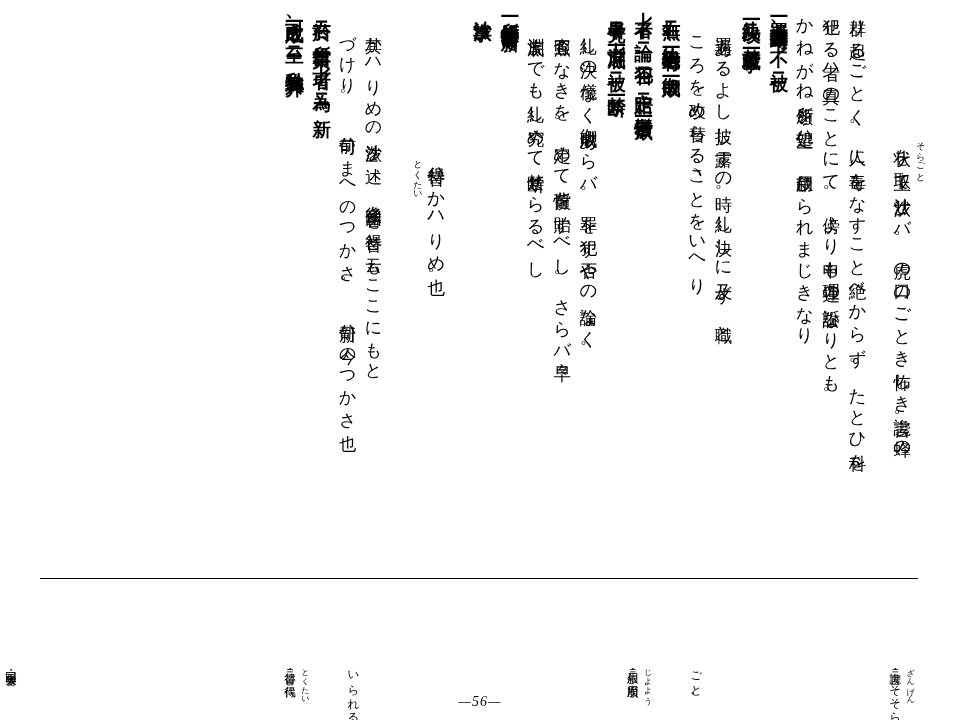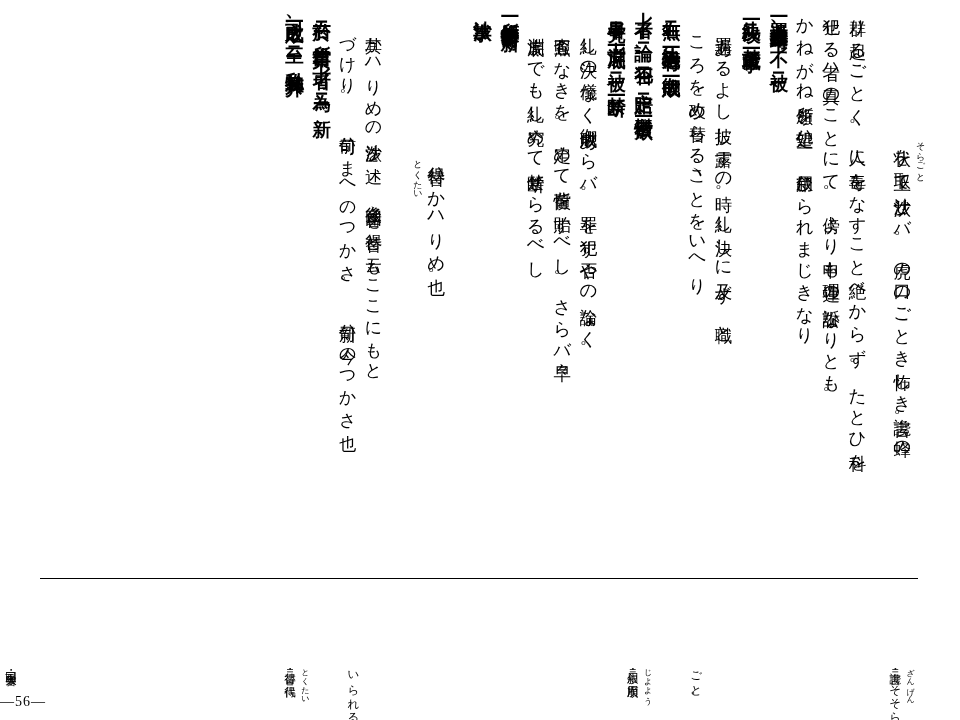--- a/index.html
+++ b/index.html
@@ -104,23 +104,24 @@
   .note .ruby {
     font-size: 8px;
   }
 
   
   #page-number {
     position: absolute;
     left: 0;
     top: 694px;
     width: 960px;
-    text-align: left;
+    text-align: center;
     font-size: 14px;
     letter-spacing: 1px;
+    font-style: italic;
   }
 </style>
 </head>
 <body>
 
 <div id="page">
 
   <div id="body-area">
 
     <div class="vcol">

